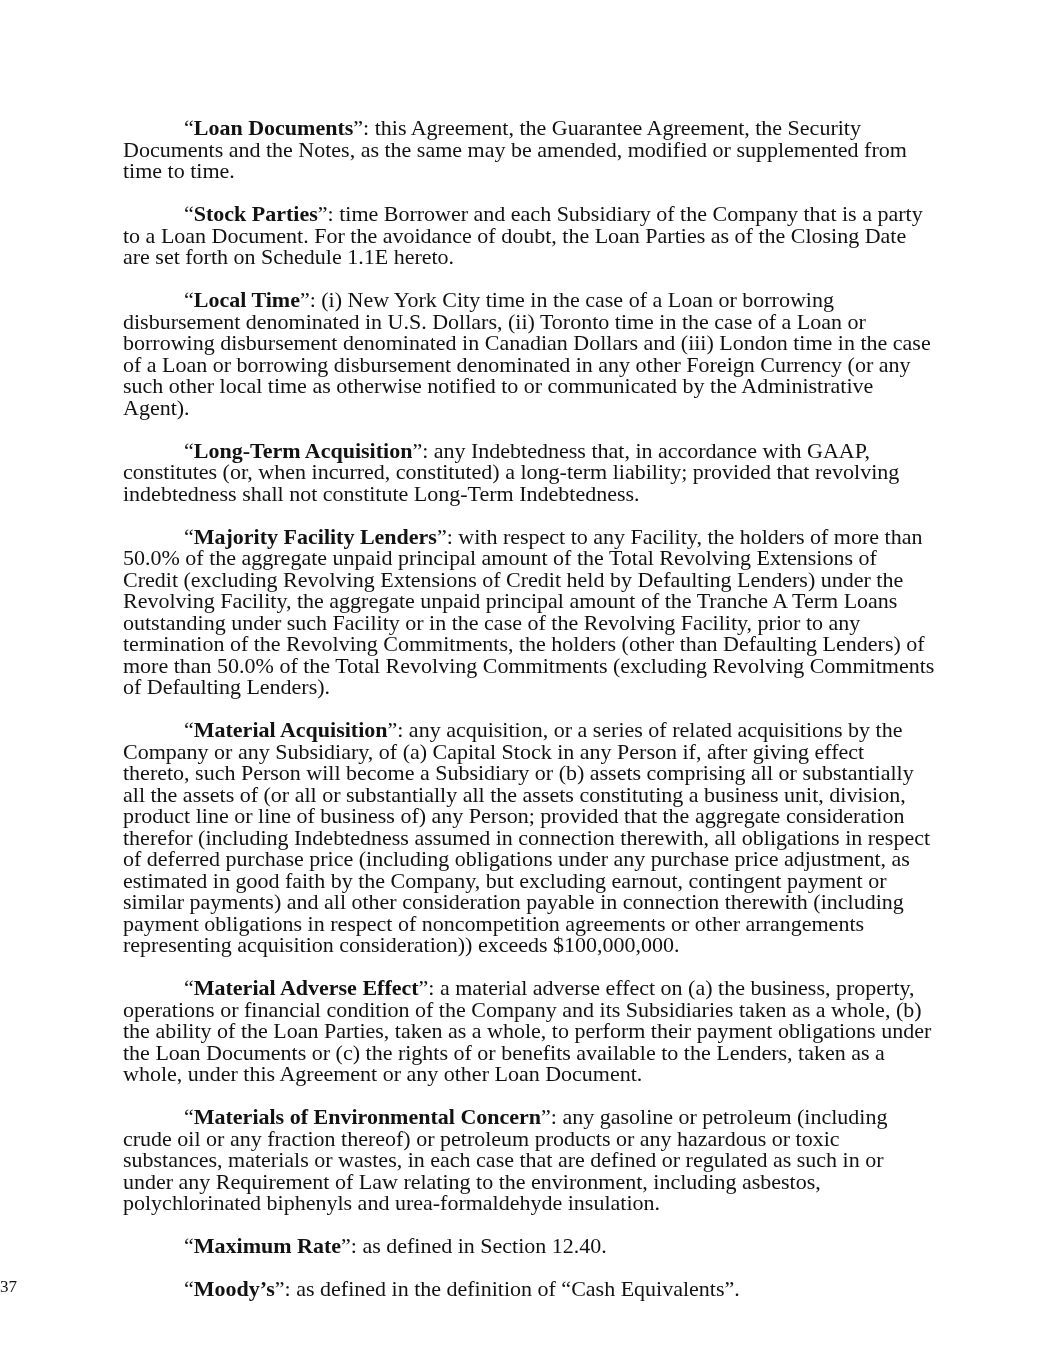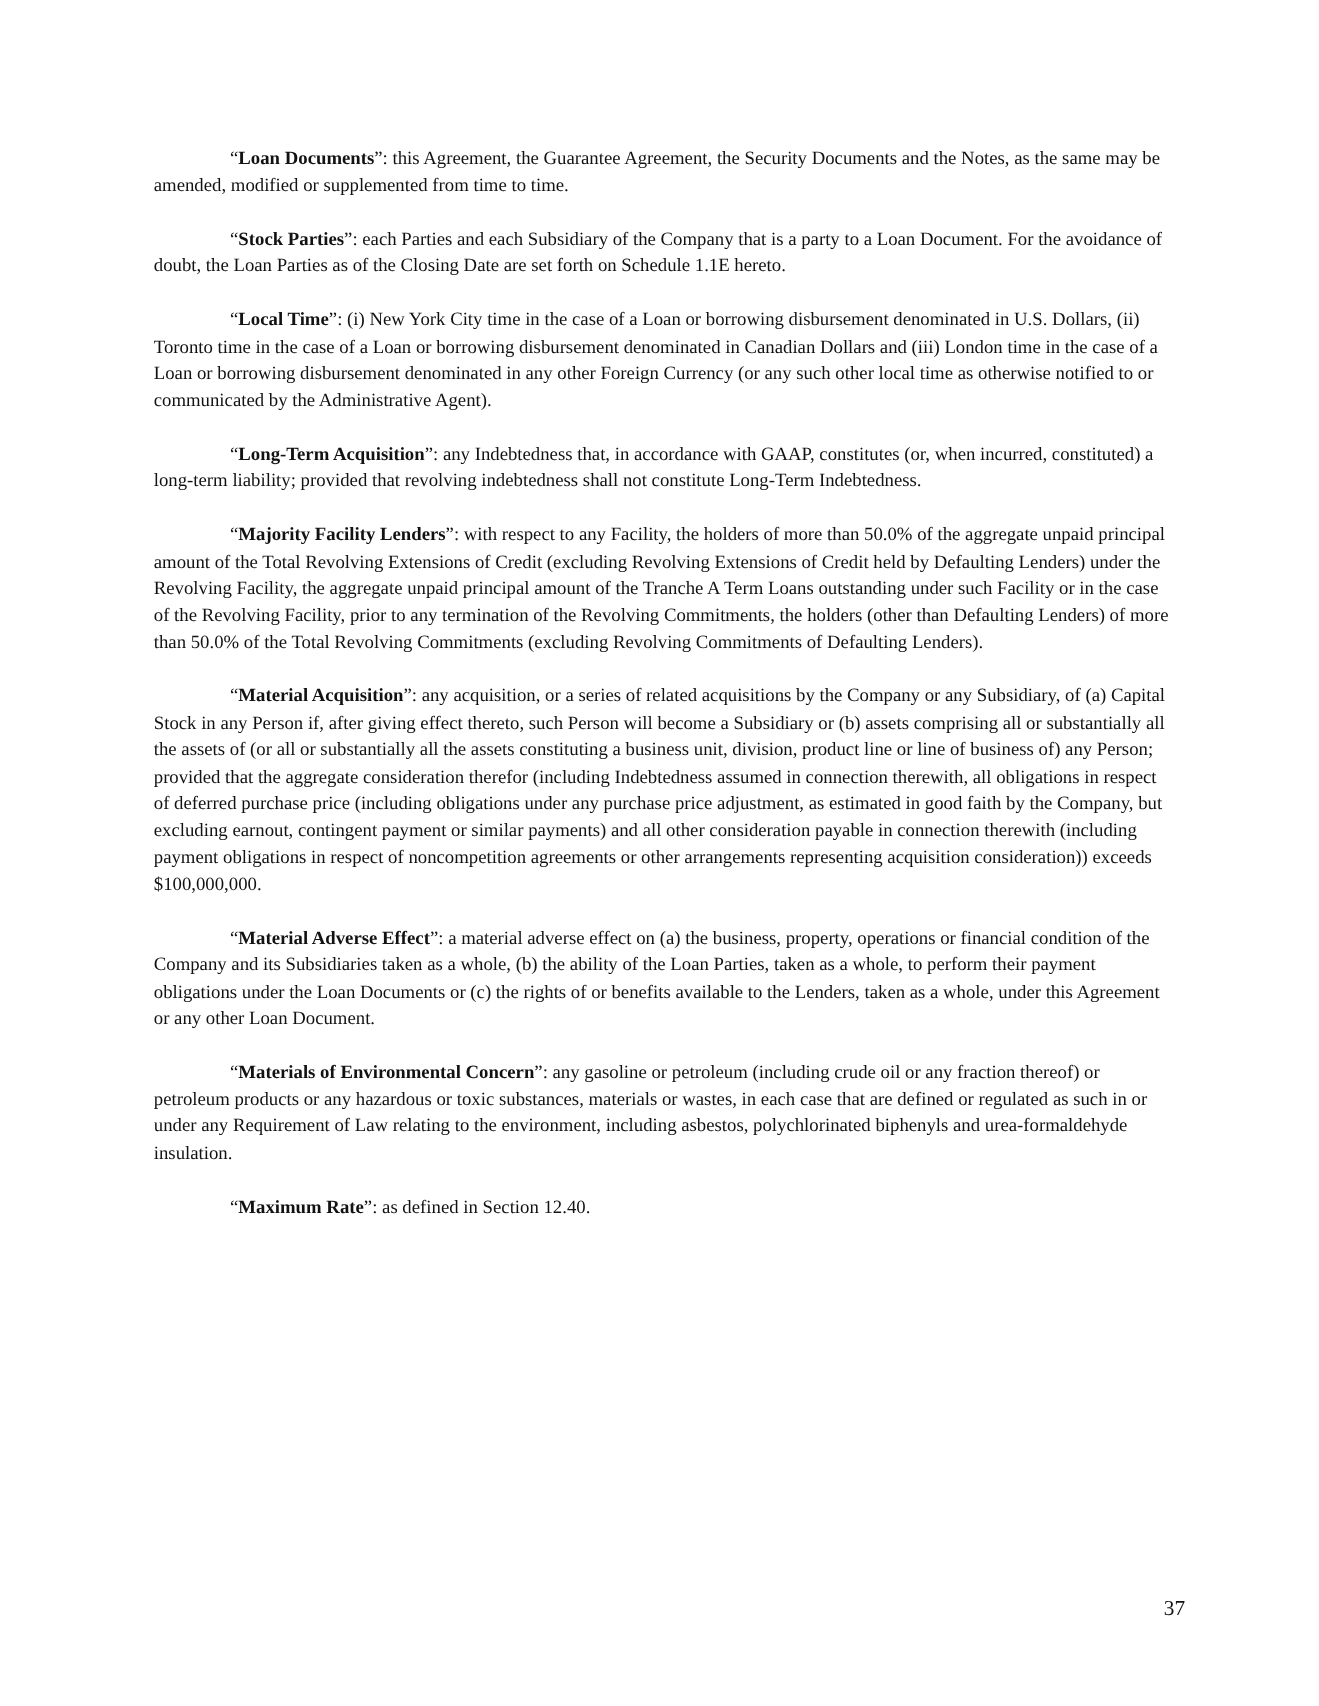--- a/index.html
+++ b/index.html
@@ -21,65 +21,66 @@
     width: 1055px;
     height: 1365px;
     background: #ffffff;
     overflow: hidden;
   }
   .content {
     position: absolute;
     left: 123px;
     top: 117px;
     width: 812px;
-    font-size: 15px;
+    font-size: 22px;
     line-height: 21.5px;
     text-align: left;
   }
   p.para {
     margin: 0 0 21.5px 0;
     text-indent: 61px;
   }
   p.para:last-child {
     margin-bottom: 0;
   }
   .term {
     font-weight: bold;
   }
   .page-number {
     position: absolute;
     left: 0;
     top: 1276px;
     width: 948px;
-    text-align: right;
+    text-align: left;
     font-size: 17px;
     line-height: 21.5px;
   }
 </style>
 </head>
 <body>
 
 <div class="page">
   <div class="content">
 
     <p class="para"><span>“</span><span class="term">Loan Documents</span><span>”: this Agreement, the Guarantee Agreement, the Security Documents and the Notes, as the same may be amended, modified or supplemented from time to time.</span></p>
 
-    <p class="para"><span>“</span><span class="term">Stock Parties</span><span>”: each Parties and each Subsidiary of the Company that is a party to a Loan Document. For the avoidance of doubt, the Loan Parties as of the Closing Date are set forth on Schedule 1.1E hereto.</span></p>
+    <p class="para"><span>“</span><span class="term">Stock Parties</span><span>”: time Borrower and each Subsidiary of the Company that is a party to a Loan Document. For the avoidance of doubt, the Loan Parties as of the Closing Date are set forth on Schedule 1.1E hereto.</span></p>
 
     <p class="para"><span>“</span><span class="term">Local Time</span><span>”: (i) New York City time in the case of a Loan or borrowing disbursement denominated in U.S. Dollars, (ii) Toronto time in the case of a Loan or borrowing disbursement denominated in Canadian Dollars and (iii) London time in the case of a Loan or borrowing disbursement denominated in any other Foreign Currency (or any such other local time as otherwise notified to or communicated by the Administrative Agent).</span></p>
 
     <p class="para"><span>“</span><span class="term">Long-Term Acquisition</span><span>”: any Indebtedness that, in accordance with GAAP, constitutes (or, when incurred, constituted) a long-term liability; provided that revolving indebtedness shall not constitute Long-Term Indebtedness.</span></p>
 
     <p class="para"><span>“</span><span class="term">Majority Facility Lenders</span><span>”: with respect to any Facility, the holders of more than 50.0% of the aggregate unpaid principal amount of the Total Revolving Extensions of Credit (excluding Revolving Extensions of Credit held by Defaulting Lenders) under the Revolving Facility, the aggregate unpaid principal amount of the Tranche A Term Loans outstanding under such Facility or in the case of the Revolving Facility, prior to any termination of the Revolving Commitments, the holders (other than Defaulting Lenders) of more than 50.0% of the Total Revolving Commitments (excluding Revolving Commitments of Defaulting Lenders).</span></p>
 
     <p class="para"><span>“</span><span class="term">Material Acquisition</span><span>”: any acquisition, or a series of related acquisitions by the Company or any Subsidiary, of (a) Capital Stock in any Person if, after giving effect thereto, such Person will become a Subsidiary or (b) assets comprising all or substantially all the assets of (or all or substantially all the assets constituting a business unit, division, product line or line of business of) any Person; provided that the aggregate consideration therefor (including Indebtedness assumed in connection therewith, all obligations in respect of deferred purchase price (including obligations under any purchase price adjustment, as estimated in good faith by the Company, but excluding earnout, contingent payment or similar payments) and all other consideration payable in connection therewith (including payment obligations in respect of noncompetition agreements or other arrangements representing acquisition consideration)) exceeds $100,000,000.</span></p>
 
     <p class="para"><span>“</span><span class="term">Material Adverse Effect</span><span>”: a material adverse effect on (a) the business, property, operations or financial condition of the Company and its Subsidiaries taken as a whole, (b) the ability of the Loan Parties, taken as a whole, to perform their payment obligations under the Loan Documents or (c) the rights of or benefits available to the Lenders, taken as a whole, under this Agreement or any other Loan Document.</span></p>
 
     <p class="para"><span>“</span><span class="term">Materials of Environmental Concern</span><span>”: any gasoline or petroleum (including crude oil or any fraction thereof) or petroleum products or any hazardous or toxic substances, materials or wastes, in each case that are defined or regulated as such in or under any Requirement of Law relating to the environment, including asbestos, polychlorinated biphenyls and urea-formaldehyde insulation.</span></p>
 
     <p class="para"><span>“</span><span class="term">Maximum Rate</span><span>”: as defined in Section 12.40.</span></p>
 
+    <p class="para"><span>“</span><span class="term">Moody’s</span><span>”: as defined in the definition of “Cash Equivalents”.</span></p>
 
   </div>
 
   <div class="page-number">37</div>
 </div>
 
 </body></html>

